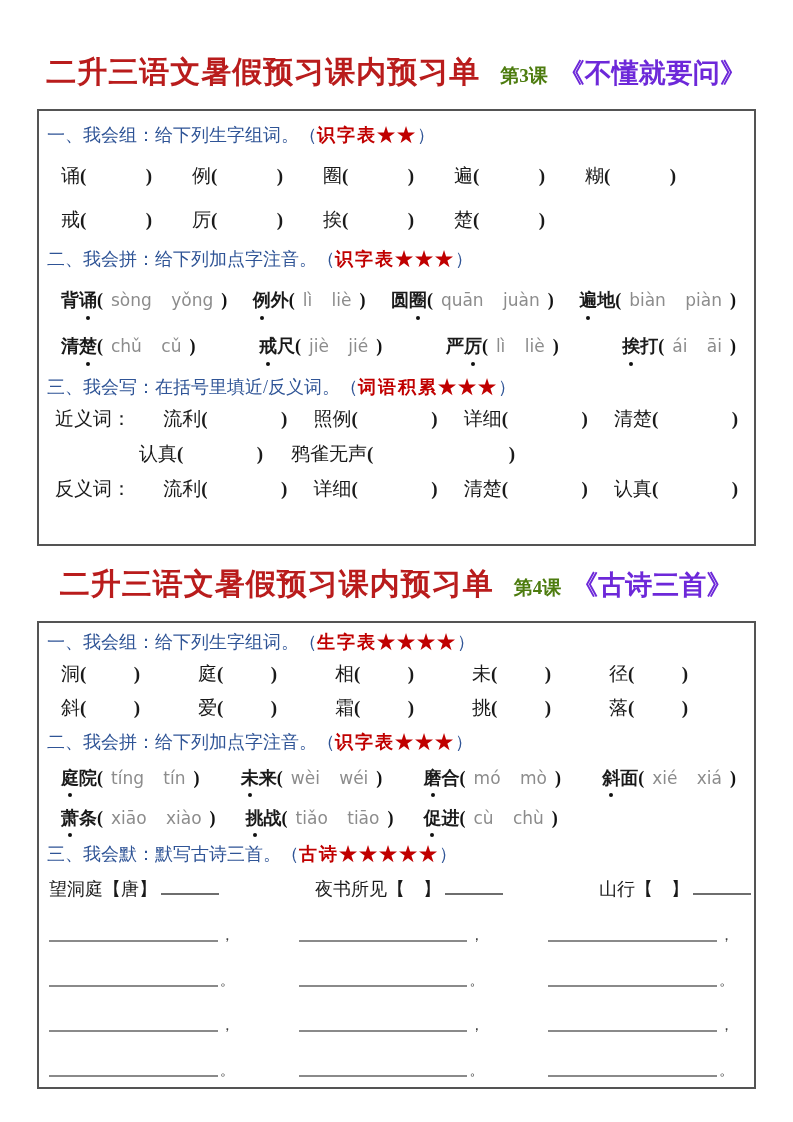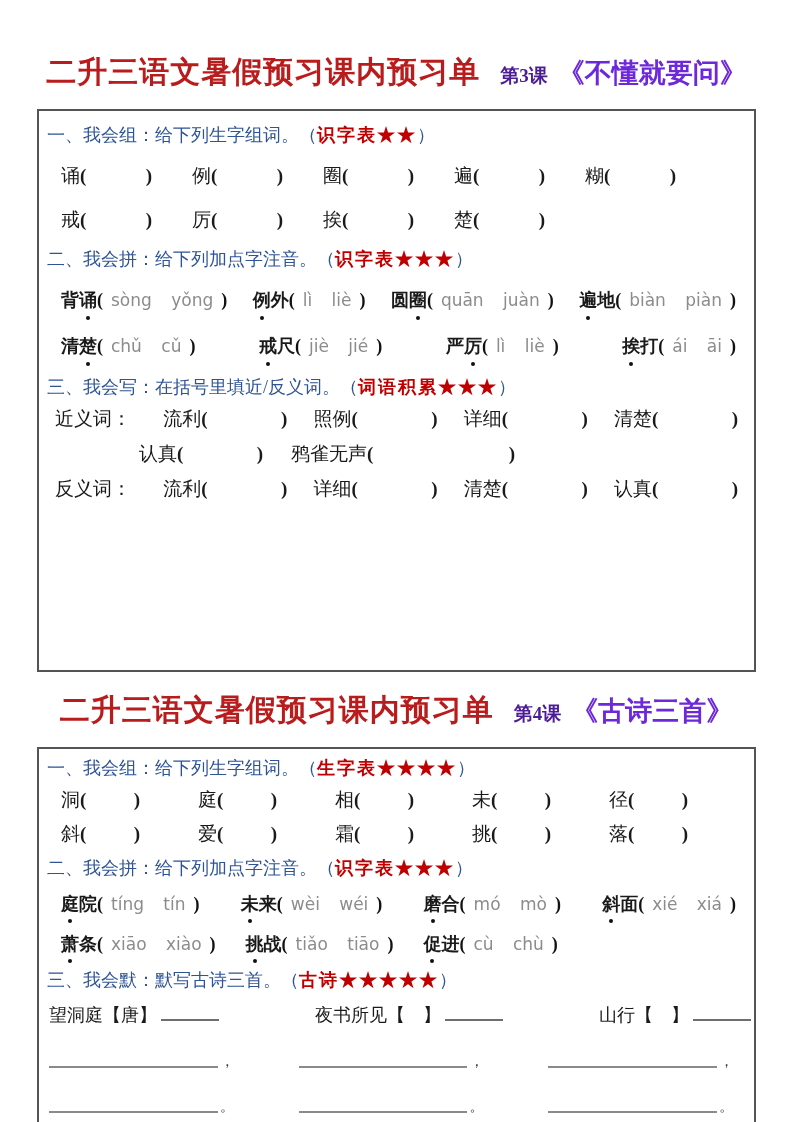--- a/index.html
+++ b/index.html
@@ -11,33 +11,33 @@
   
   .titlebar{
     text-align:center;white-space:nowrap;
     margin:50px 0 10px 0;line-height:44px;
   }
   .titlebar.second{margin:16px 0 10px 0;}
   .main-title{
     font-size:30px;font-weight:bold;letter-spacing:1px;color:#b91c1c;
   }
   .lesson{
-    font-size:19px;font-weight:bold;color:#4c1d95;margin-left:16px;
+    font-size:19px;font-weight:bold;color:#4d7c0f;margin-left:16px;
   }
   .book{
     font-size:27px;font-weight:bold;color:#6d28d9;margin-left:6px;
   }
   
   .box{
     box-sizing:border-box;
     width:719px;margin-left:37px;
     border:2px solid #545454;
     padding:8px 14px 10px 8px;
   }
-  .box1{height:563px;}
+  .box1{height:437px;}
   .box2{height:468px;padding-top:5px;}
   
   .shead{
     font-size:18px;color:#2f5496;line-height:24px;
     margin:4px 0 0 0;white-space:nowrap;
   }
   .box2 .shead{margin-top:2px;}
   .hlabel-wrap{color:#2f5496;}
   .hlabel-wrap::before{content:"（";}
   .hlabel-wrap::after{content:"）";}

